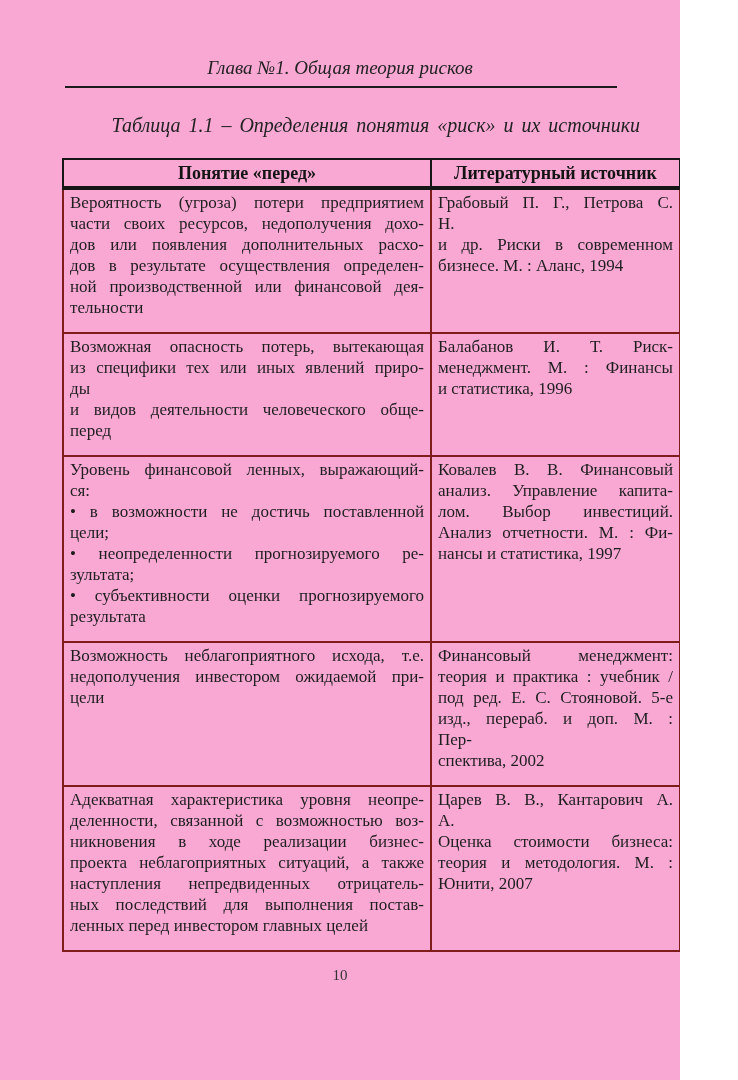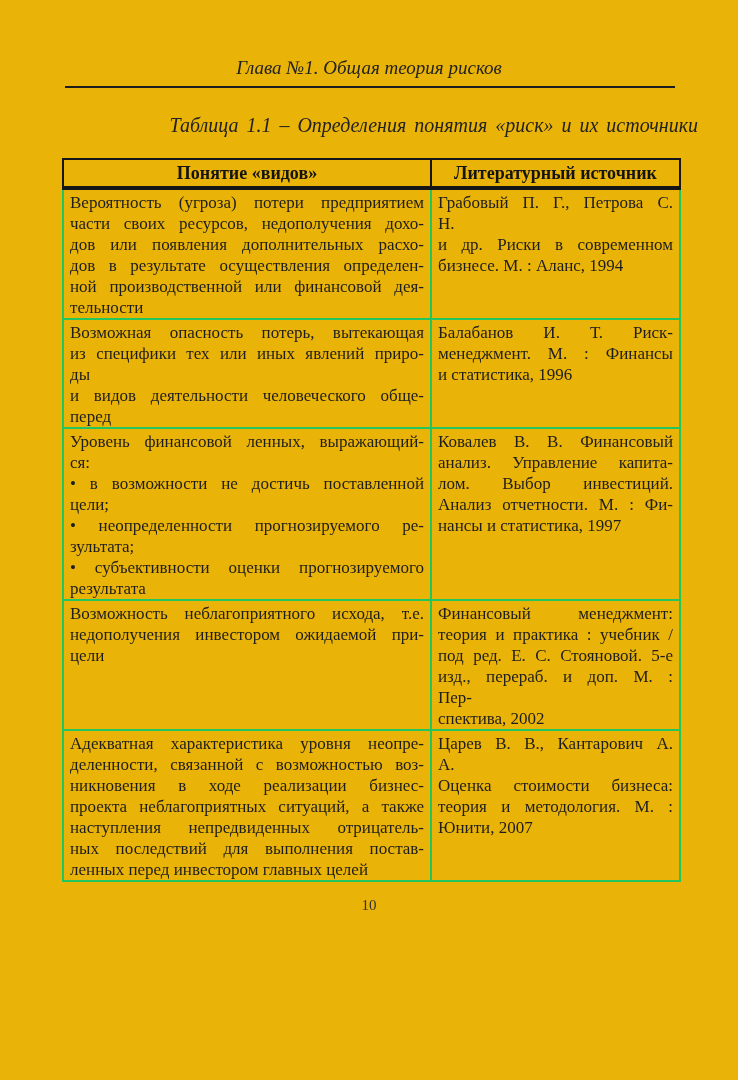--- a/index.html
+++ b/index.html
@@ -2,23 +2,23 @@
 <html lang="ru"><head>
 <meta charset="utf-8">
 <style>
   html, body {
     margin: 0;
     padding: 0;
     background: #ffffff;
   }
   .page {
     position: relative;
-    width: 738px;
+    width: 680px;
     height: 1080px;
-    background: #eab308;
+    background: #f9a8d4;
     font-family: "Liberation Serif", "DejaVu Serif", serif;
     color: #1e1e1e;
     overflow: hidden;
   }
   .running-header {
     padding-top: 56px;
     text-align: center;
     font-style: italic;
     font-size: 19px;
     line-height: 24px;
@@ -49,25 +49,25 @@
     border: 2px solid #161616;
     border-bottom: 4px solid #161616;
     font-weight: bold;
     font-size: 18px;
     line-height: 22px;
     text-align: center;
     padding: 2px 4px;
     color: #141414;
   }
   table.risk-table td {
-    border: 2px solid #22c55e;
+    border: 2px solid #7f1d1d;
     vertical-align: top;
     font-size: 17px;
     line-height: 21px;
-    padding: 2px 6px 0 6px;
+    padding: 2px 6px 14px 6px;
   }
   td .ln {
     text-align: justify;
     text-align-last: justify;
   }
   td .ln:last-child {
     text-align-last: left;
   }
   .page-number {
     margin-top: 15px;
@@ -87,21 +87,21 @@
 
   <div class="table-caption">Таблица 1.1 – Определения понятия «риск» и их источники</div>
 
   <table class="risk-table">
     <colgroup>
       <col style="width:368px">
       <col style="width:249px">
     </colgroup>
     <thead>
       <tr>
-        <th>Понятие «видов»</th>
+        <th>Понятие «перед»</th>
         <th>Литературный источник</th>
       </tr>
     </thead>
     <tbody id="table-body">
         <tr>
           <td>
             <div class="ln">Вероятность (угроза) потери предприятием</div>
             <div class="ln">части своих ресурсов, недополучения дохо-</div>
             <div class="ln">дов или появления дополнительных расхо-</div>
             <div class="ln">дов в результате осуществления определен-</div>

